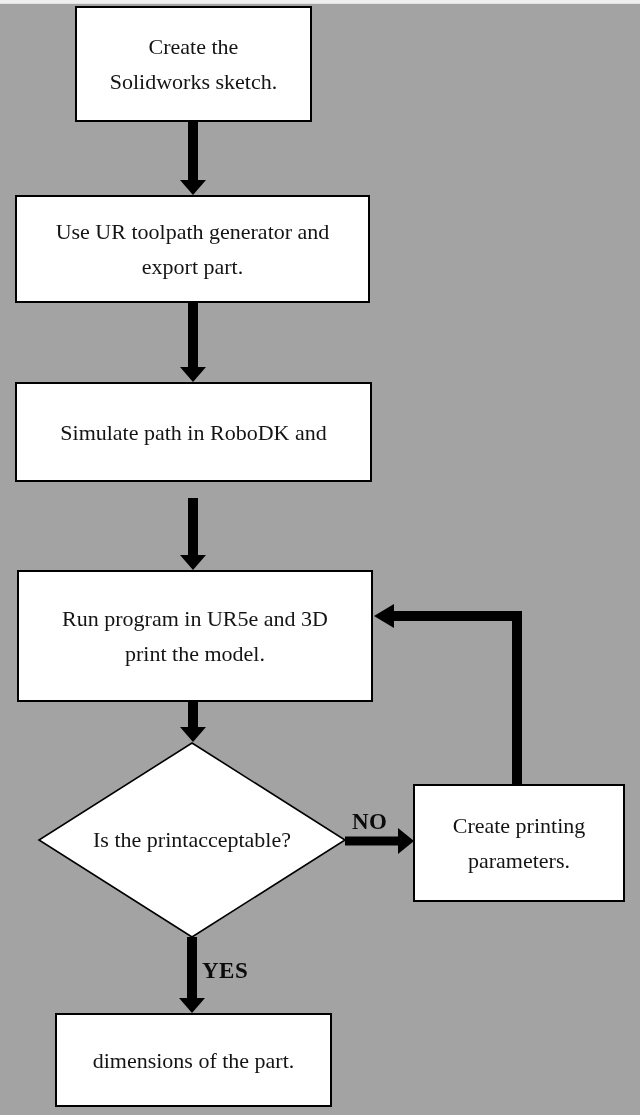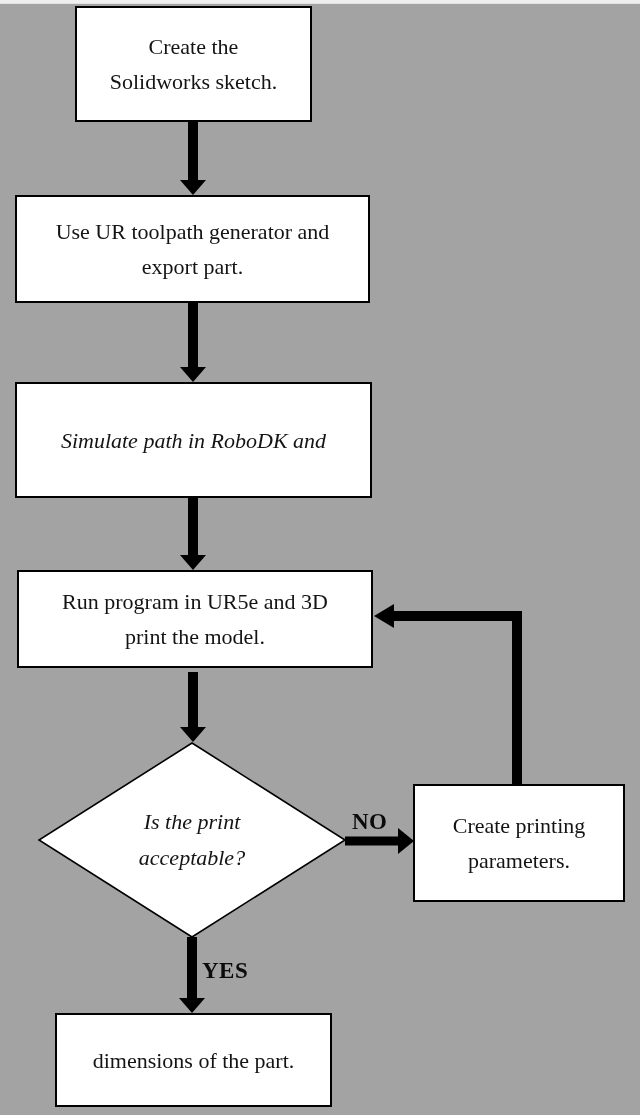--- a/index.html
+++ b/index.html
@@ -39,29 +39,28 @@
     justify-content: center;
     text-align: center;
     font-size: 22px;
     line-height: 35px;
     z-index: 1;
   }
   .node span { display: block; white-space: nowrap; }
   .diamond-label {
     position: absolute;
     display: flex;
-    flex-direction: column;
+    flex-direction: row;
     align-items: center;
     justify-content: center;
     text-align: center;
     font-size: 22px;
     line-height: 36px;
     z-index: 1;
     background: transparent;
-    font-style: italic;
   }
   .diamond-label span { display: block; white-space: nowrap; }
   .branch-label {
     position: absolute;
     font-size: 23px;
     font-weight: bold;
     letter-spacing: 0.5px;
     z-index: 2;
     color: #0b0b0b;
   }
@@ -116,25 +115,25 @@
   <div class="node" style="left:75px; top:6px; width:237px; height:116px;">
     <span>Create the</span>
     <span>Solidworks sketch.</span>
   </div>
 
   <div class="node" style="left:15px; top:195px; width:355px; height:108px;text-align:right;">
     <span>Use UR toolpath generator and</span>
     <span>export part.</span>
   </div>
 
-  <div class="node" style="left:15px; top:382px; width:357px; height:116px;font-style:italic;">
+  <div class="node" style="left:15px; top:382px; width:357px; height:100px;">
     <span>Simulate path in RoboDK and</span>
   </div>
 
-  <div class="node" style="left:17px; top:570px; width:356px; height:98px;">
+  <div class="node" style="left:17px; top:570px; width:356px; height:132px;">
     <span>Run program in UR5e and 3D</span>
     <span>print the model.</span>
   </div>
 
   <div class="diamond-label" style="left:92px; top:793px; width:200px; height:94px;">
     <span>Is the print</span>
     <span>acceptable?</span>
   </div>
 
   <div class="node" style="left:413px; top:784px; width:212px; height:118px;">

